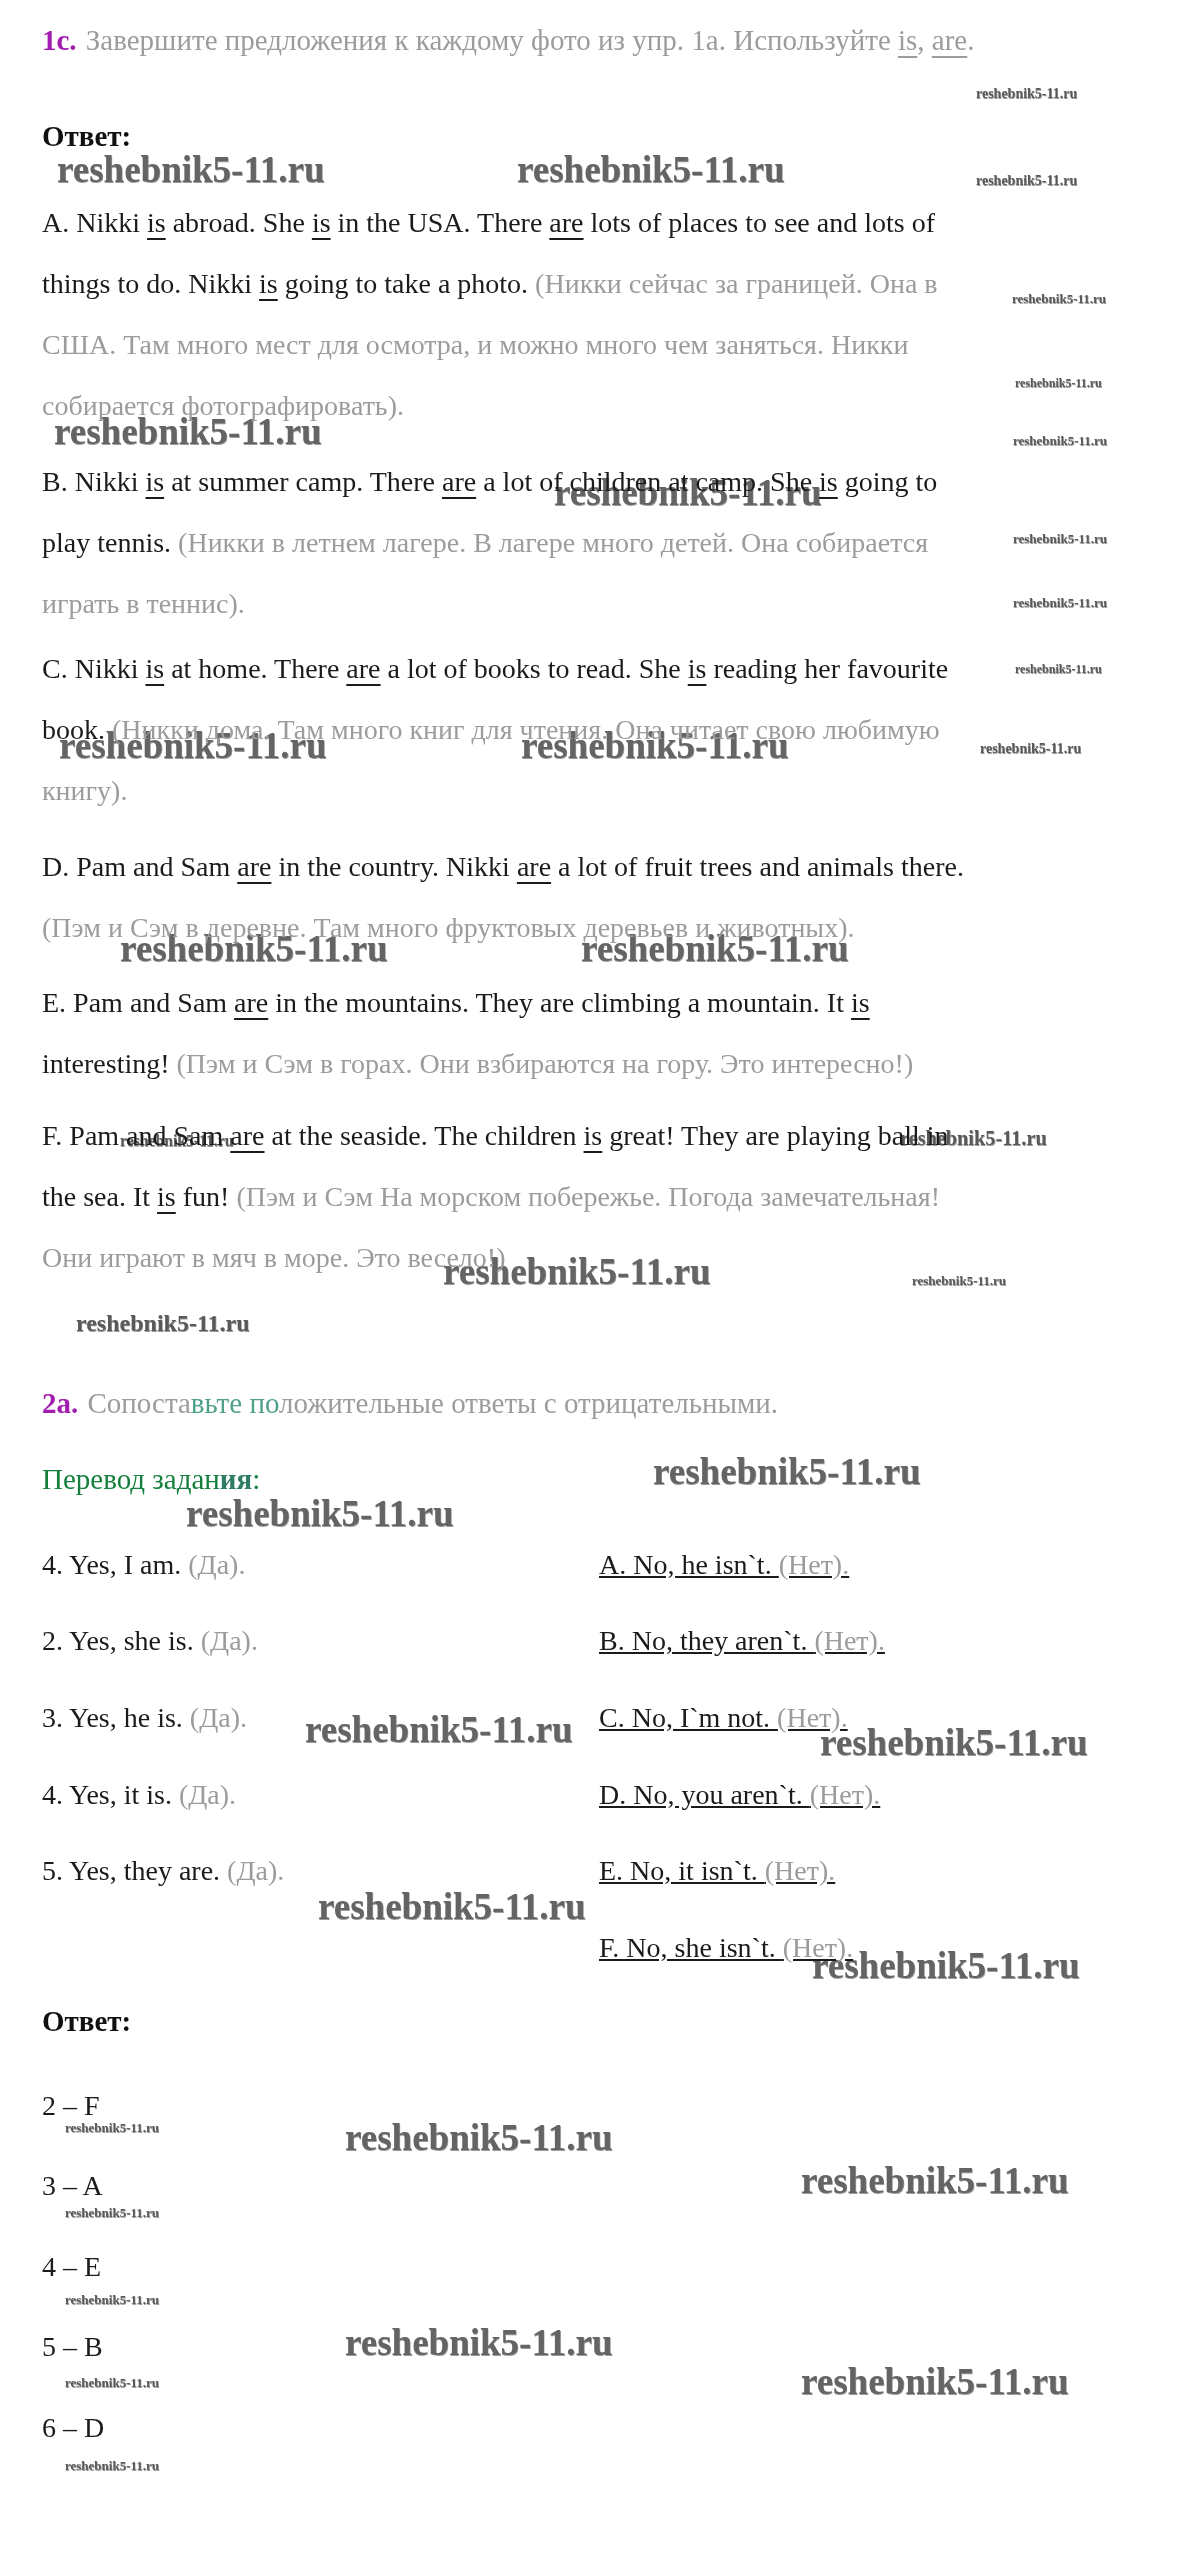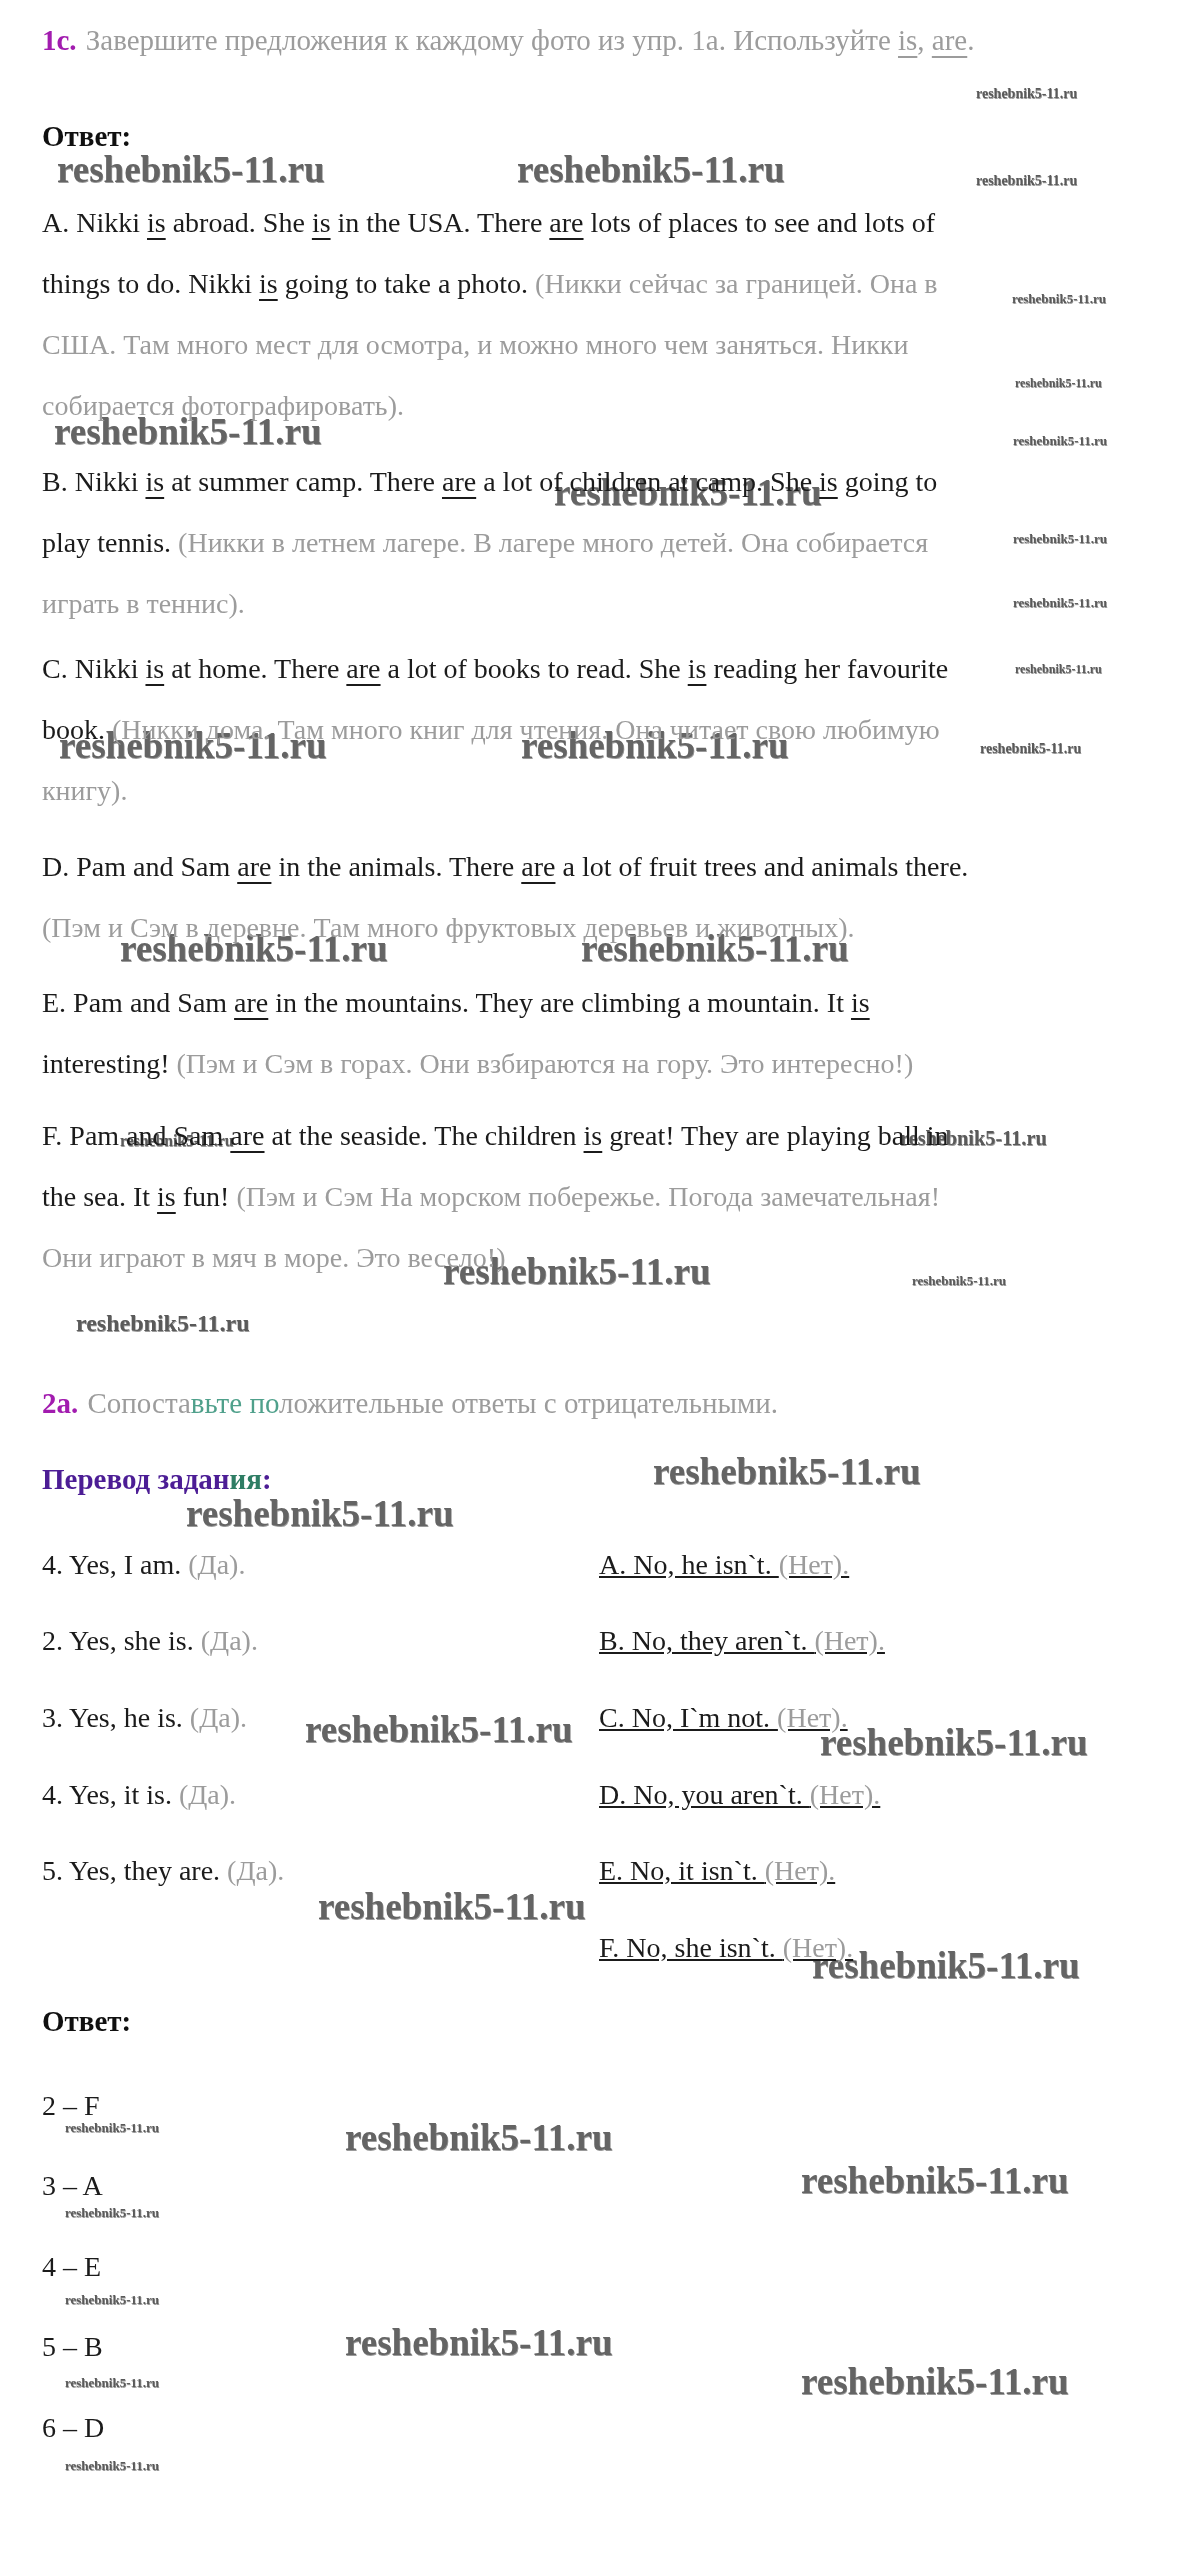--- a/index.html
+++ b/index.html
@@ -17,21 +17,21 @@
   .t2-label{margin-top:23px;}
   .anskey{margin-top:33px;}
   .para{line-height:61px;white-space:pre-wrap;margin:0;}
   .seg-en{color:#1b1b1b;}
   .seg-u{color:#1b1b1b;text-decoration:underline;text-decoration-thickness:2.3px;
          text-underline-offset:5.5px;text-decoration-skip-ink:none;}
   .seg-ru{color:#9c9c9c;}
   .seg-ruu{color:#9c9c9c;text-decoration:underline;text-decoration-thickness:1.8px;
           text-underline-offset:5.5px;text-decoration-skip-ink:none;}
   .seg-teal{color:#4fa08b;}
-  .seg-b{font-weight:bold;color:#4c1d95;}
+  .seg-b{font-weight:normal;color:#15803d;}
   .seg-tealb{font-weight:bold;color:#2e7d64;}
   .match-row{position:relative;height:61px;margin-bottom:15.7px;line-height:61px;}
   .match-left{position:absolute;left:0;white-space:nowrap;}
   .match-right{position:absolute;left:557px;white-space:nowrap;text-decoration:underline;}
   .ans-item{line-height:61px;margin-bottom:19.4px;color:#1b1b1b;}
   .wm-layer{position:absolute;left:0;top:0;width:100%;height:100%;pointer-events:none;}
   .wm{position:absolute;font-family:"Liberation Serif",serif;font-weight:bold;
       color:#646464;white-space:nowrap;line-height:1;
       text-shadow:0.6px 0.6px 0 #9a9a9a,-0.4px -0.4px 0 #fdfdfd;}
 </style>
@@ -92,21 +92,21 @@
         <div class="para" style="margin-top: 35px;"><span class="seg-en">A. Nikki </span><span class="seg-u">is</span><span class="seg-en"> abroad. She </span><span class="seg-u">is</span><span class="seg-en"> in the USA. There </span><span class="seg-u">are</span><span class="seg-en"> lots of places to see and lots of
 things to do. Nikki </span><span class="seg-u">is</span><span class="seg-en"> going to take a photo. </span><span class="seg-ru">(Никки сейчас за границей. Она в
 США. Там много мест для осмотра, и можно много чем заняться. Никки
 собирается фотографировать).</span></div>
         <div class="para" style="margin-top: 14.8px;"><span class="seg-en">B. Nikki </span><span class="seg-u">is</span><span class="seg-en"> at summer camp. There </span><span class="seg-u">are</span><span class="seg-en"> a lot of children at camp. She </span><span class="seg-u">is</span><span class="seg-en"> going to
 play tennis. </span><span class="seg-ru">(Никки в летнем лагере. В лагере много детей. Она собирается
 играть в теннис).</span></div>
         <div class="para" style="margin-top: 3.7px;"><span class="seg-en">C. Nikki </span><span class="seg-u">is</span><span class="seg-en"> at home. There </span><span class="seg-u">are</span><span class="seg-en"> a lot of books to read. She </span><span class="seg-u">is</span><span class="seg-en"> reading her favourite
 book. </span><span class="seg-ru">(Никки дома. Там много книг для чтения. Она читает свою любимую
 книгу).</span></div>
-        <div class="para" style="margin-top: 15.7px;"><span class="seg-en">D. Pam and Sam </span><span class="seg-u">are</span><span class="seg-en"> in the animals. There </span><span class="seg-u">are</span><span class="seg-en"> a lot of fruit trees and animals there.
+        <div class="para" style="margin-top: 15.7px;"><span class="seg-en">D. Pam and Sam </span><span class="seg-u">are</span><span class="seg-en"> in the country. Nikki </span><span class="seg-u">are</span><span class="seg-en"> a lot of fruit trees and animals there.
 </span><span class="seg-ru">(Пэм и Сэм в деревне. Там много фруктовых деревьев и животных).</span></div>
         <div class="para" style="margin-top: 14px;"><span class="seg-en">E. Pam and Sam </span><span class="seg-u">are</span><span class="seg-en"> in the mountains. They are climbing a mountain. It </span><span class="seg-u">is</span><span class="seg-en">
 interesting! </span><span class="seg-ru">(Пэм и Сэм в горах. Они взбираются на гору. Это интересно!)</span></div>
         <div class="para" style="margin-top: 10.2px;"><span class="seg-en">F. Pam and Sam </span><span class="seg-u">are</span><span class="seg-en"> at the seaside. The children </span><span class="seg-u">is</span><span class="seg-en"> great! They are playing ball in
 the sea. It </span><span class="seg-u">is</span><span class="seg-en"> fun! </span><span class="seg-ru">(Пэм и Сэм На морском побережье. Погода замечательная!
 Они играют в мяч в море. Это весело!)</span></div>
       </div>
 
     <div class="head-line t2-head">
       <span class="head-num">2a.</span><span><span class="seg-ru">Сопоста</span><span class="seg-teal">вьте</span><span class="seg-ru"> </span><span class="seg-teal">по</span><span class="seg-ru">ложительные ответы с отрицательными.</span></span>

